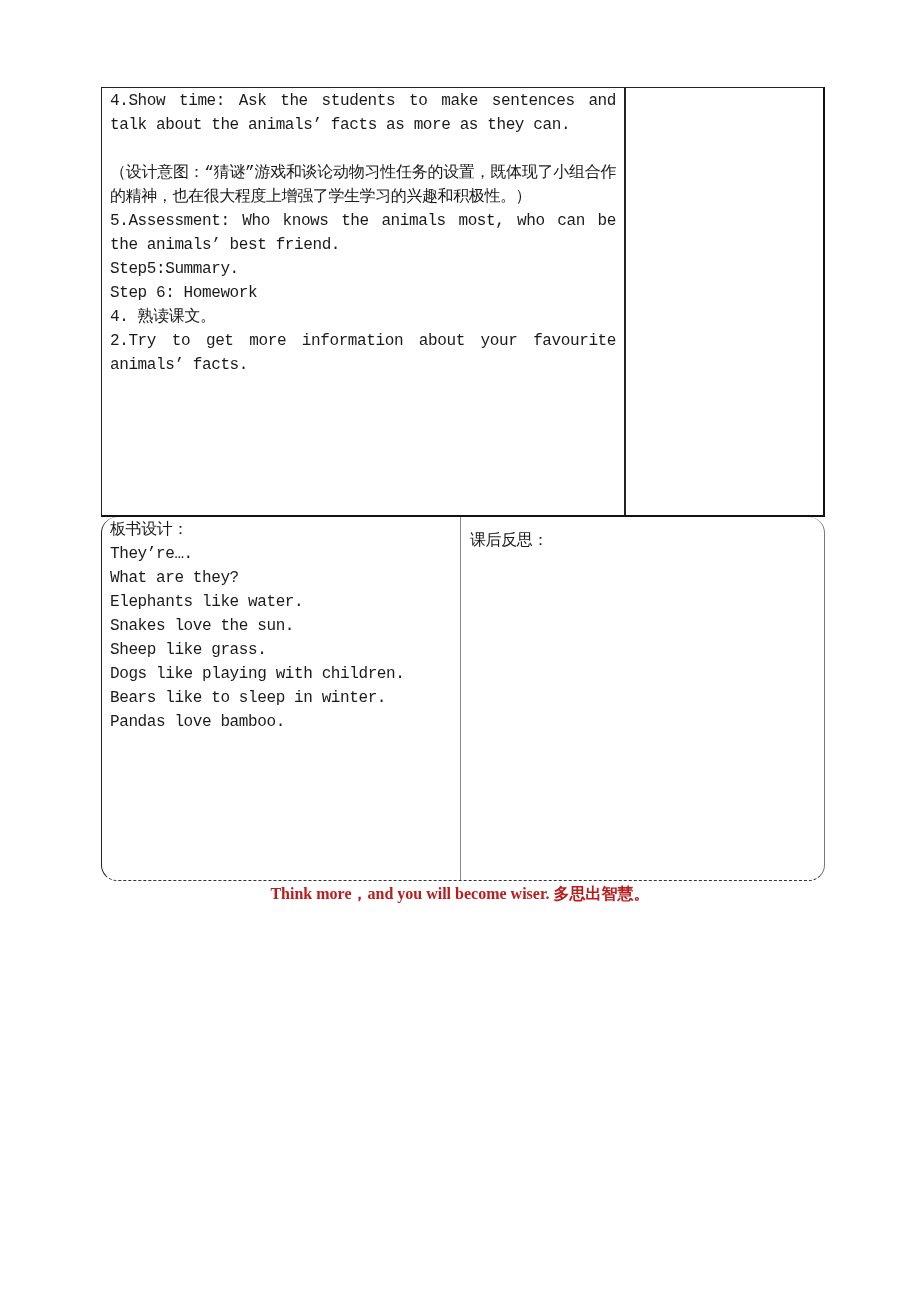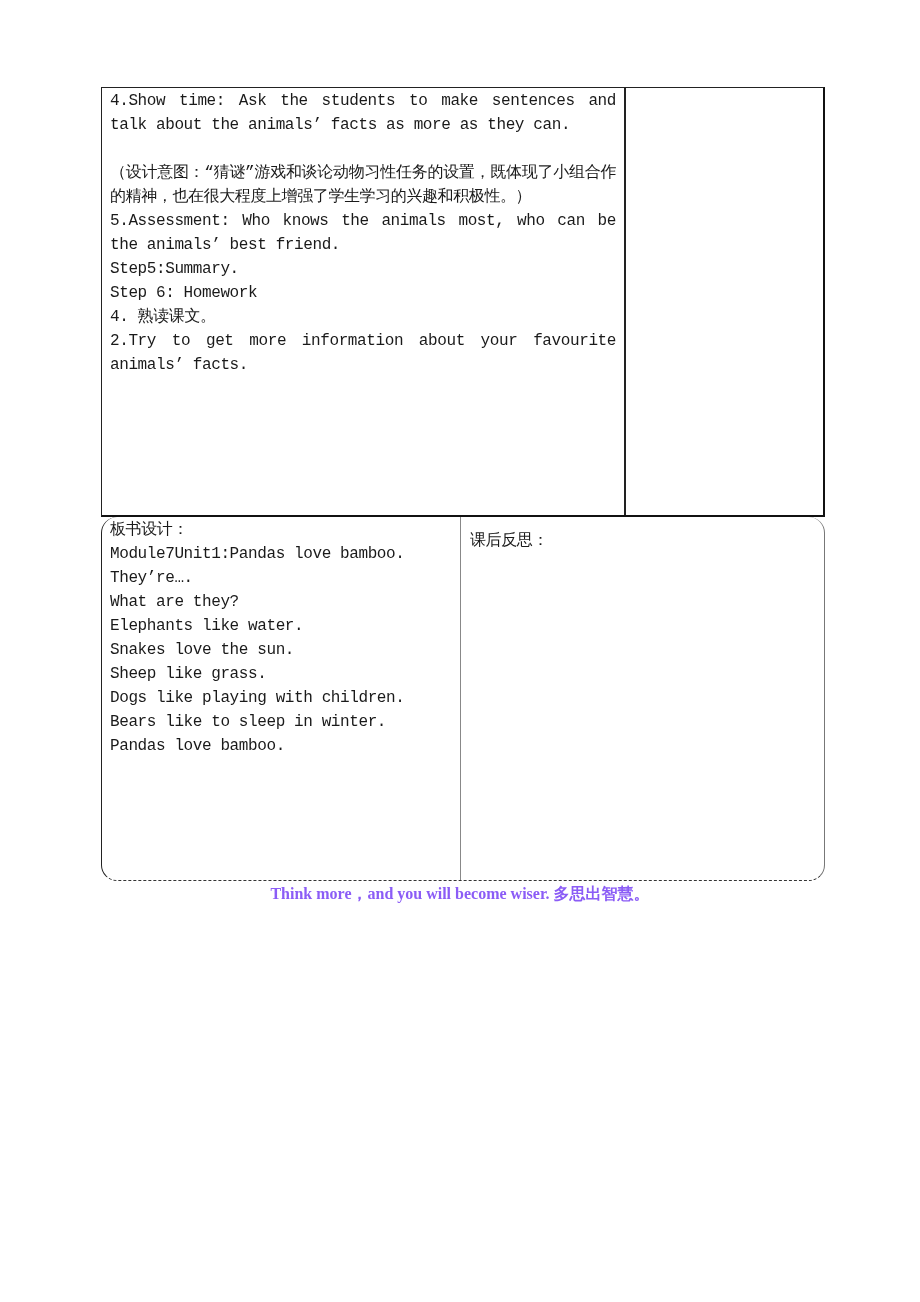--- a/index.html
+++ b/index.html
@@ -87,21 +87,21 @@
     .footer {
       position: absolute;
       left: 0;
       width: 920px;
       top: 882px;
       text-align: center;
       font-family: "Liberation Serif", "DejaVu Serif", serif;
       font-weight: bold;
       font-size: 16px;
       line-height: 24px;
-      color: #8b5cf6;
+      color: #b91c1c;
     }
   </style>
 </head>
 <body>
 
 <div class="table-top mono">
   <div class="cell-main">
     <p class="para">4.Show time: Ask the students to make sentences and talk about the animals’  facts as more as they can.</p>
     <div class="blank"></div>
     <p class="para">（设计意图：“猜谜”游戏和谈论动物习性任务的设置，既体现了小组合作的精神，也在很大程度上增强了学生学习的兴趣和积极性。）</p>
@@ -110,21 +110,20 @@
     <p class="para">Step 6: Homework</p>
     <p class="para">4. 熟读课文。</p>
     <p class="para">2.Try to get more information about your favourite animals’ facts.</p>
   </div>
   <div class="cell-side"></div>
 </div>
 
 <div class="table-bottom mono">
   <div class="cell-left">
     <p class="line">板书设计：</p>
-    <p class="line">Module7Unit1:Pandas love bamboo.</p>
     <p class="line">They’re….</p>
     <p class="line">What are they?</p>
     <p class="line">Elephants like water.</p>
     <p class="line">Snakes love the sun.</p>
     <p class="line">Sheep like grass.</p>
     <p class="line">Dogs like playing with children.</p>
     <p class="line">Bears like to sleep in winter.</p>
     <p class="line">Pandas love bamboo.</p>
   </div>
   <div class="cell-right">

